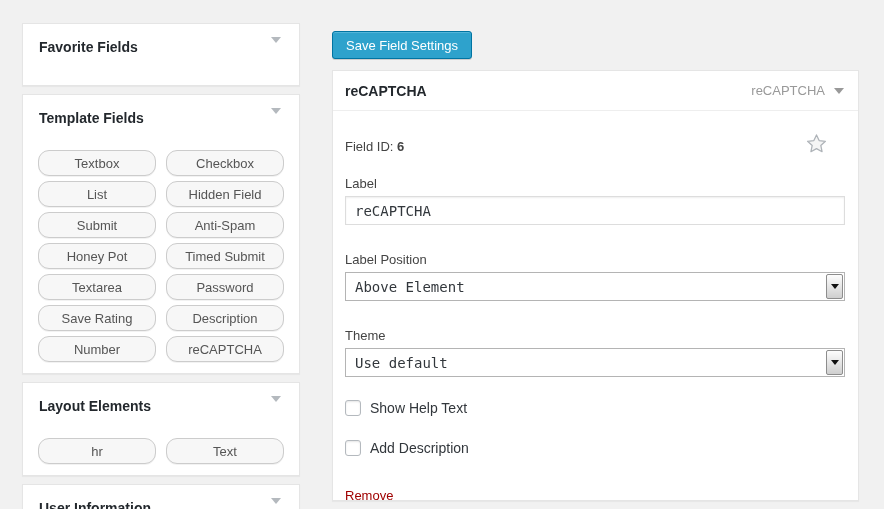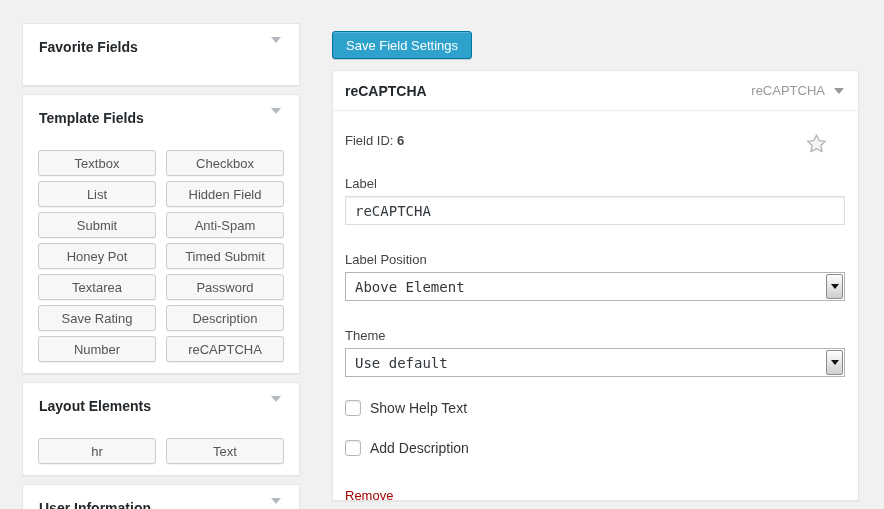--- a/index.html
+++ b/index.html
@@ -25,21 +25,21 @@
     width:0; height:0; border-left:5px solid transparent;
     border-right:5px solid transparent; border-top:6px solid #b4b9be;
     margin-right:2px;
   }
   .empty-body { height:15px; }
   .btn-grid {
     display:grid; grid-template-columns:1fr 1fr;
     column-gap:10px; row-gap:5px; padding:9px 15px 11px;
   }
   .field-btn {
-    height:26px; background:#f7f7f7; border:1px solid #ccc; border-radius:3px;
+    height:26px; background:#f7f7f7; border:1px solid #ccc; border-radius:11px;
     box-shadow:0 1px 0 rgba(0,0,0,.05); color:#555; font-size:13px;
     font-family:"Liberation Sans", sans-serif;
     display:flex; align-items:center; justify-content:center; cursor:pointer;
   }
   .clipped { height:60px; overflow:hidden; }
   
   .main { position:absolute; left:332px; top:31px; width:527px; }
   .save-btn {
     height:28px; padding:10px 13px; background:#2ea2cc; border:1px solid #0074a2;
     border-radius:3px; color:#fff; font-size:13px;
@@ -52,21 +52,21 @@
     height:40px; padding:0 12px; display:flex; align-items:center;
     justify-content:space-between; border-bottom:1px solid #eee; cursor:pointer;
   }
   .fp-title { font-size:14px; font-weight:bold; color:#23282d; }
   .fp-right { display:flex; align-items:center; gap:9px; }
   .fp-type { font-size:13px; color:#999; }
   .fp-right .toggle { border-top-color:#999; }
   .fp-body { padding:0 13px 0 12px; }
   .field-id-row {
     margin-top:22px; display:flex; justify-content:space-between;
-    align-items:flex-start; font-size:13px; color:#444;
+    align-items:flex-end; font-size:13px; color:#444;
   }
   .star-icon { margin-right:18px; cursor:pointer; }
   .form-label { margin-top:22px; font-size:13px; color:#444; }
   .form-label.gap { margin-top:27px; }
   .text-input {
     margin-top:5px; width:100%; height:29px; border:1px solid #ddd;
     background:#fff; box-shadow:inset 0 1px 2px rgba(0,0,0,.07);
     font-family:"DejaVu Sans Mono", monospace; font-size:14px;
     padding:0 9px; color:#32373c; display:block;
   }

